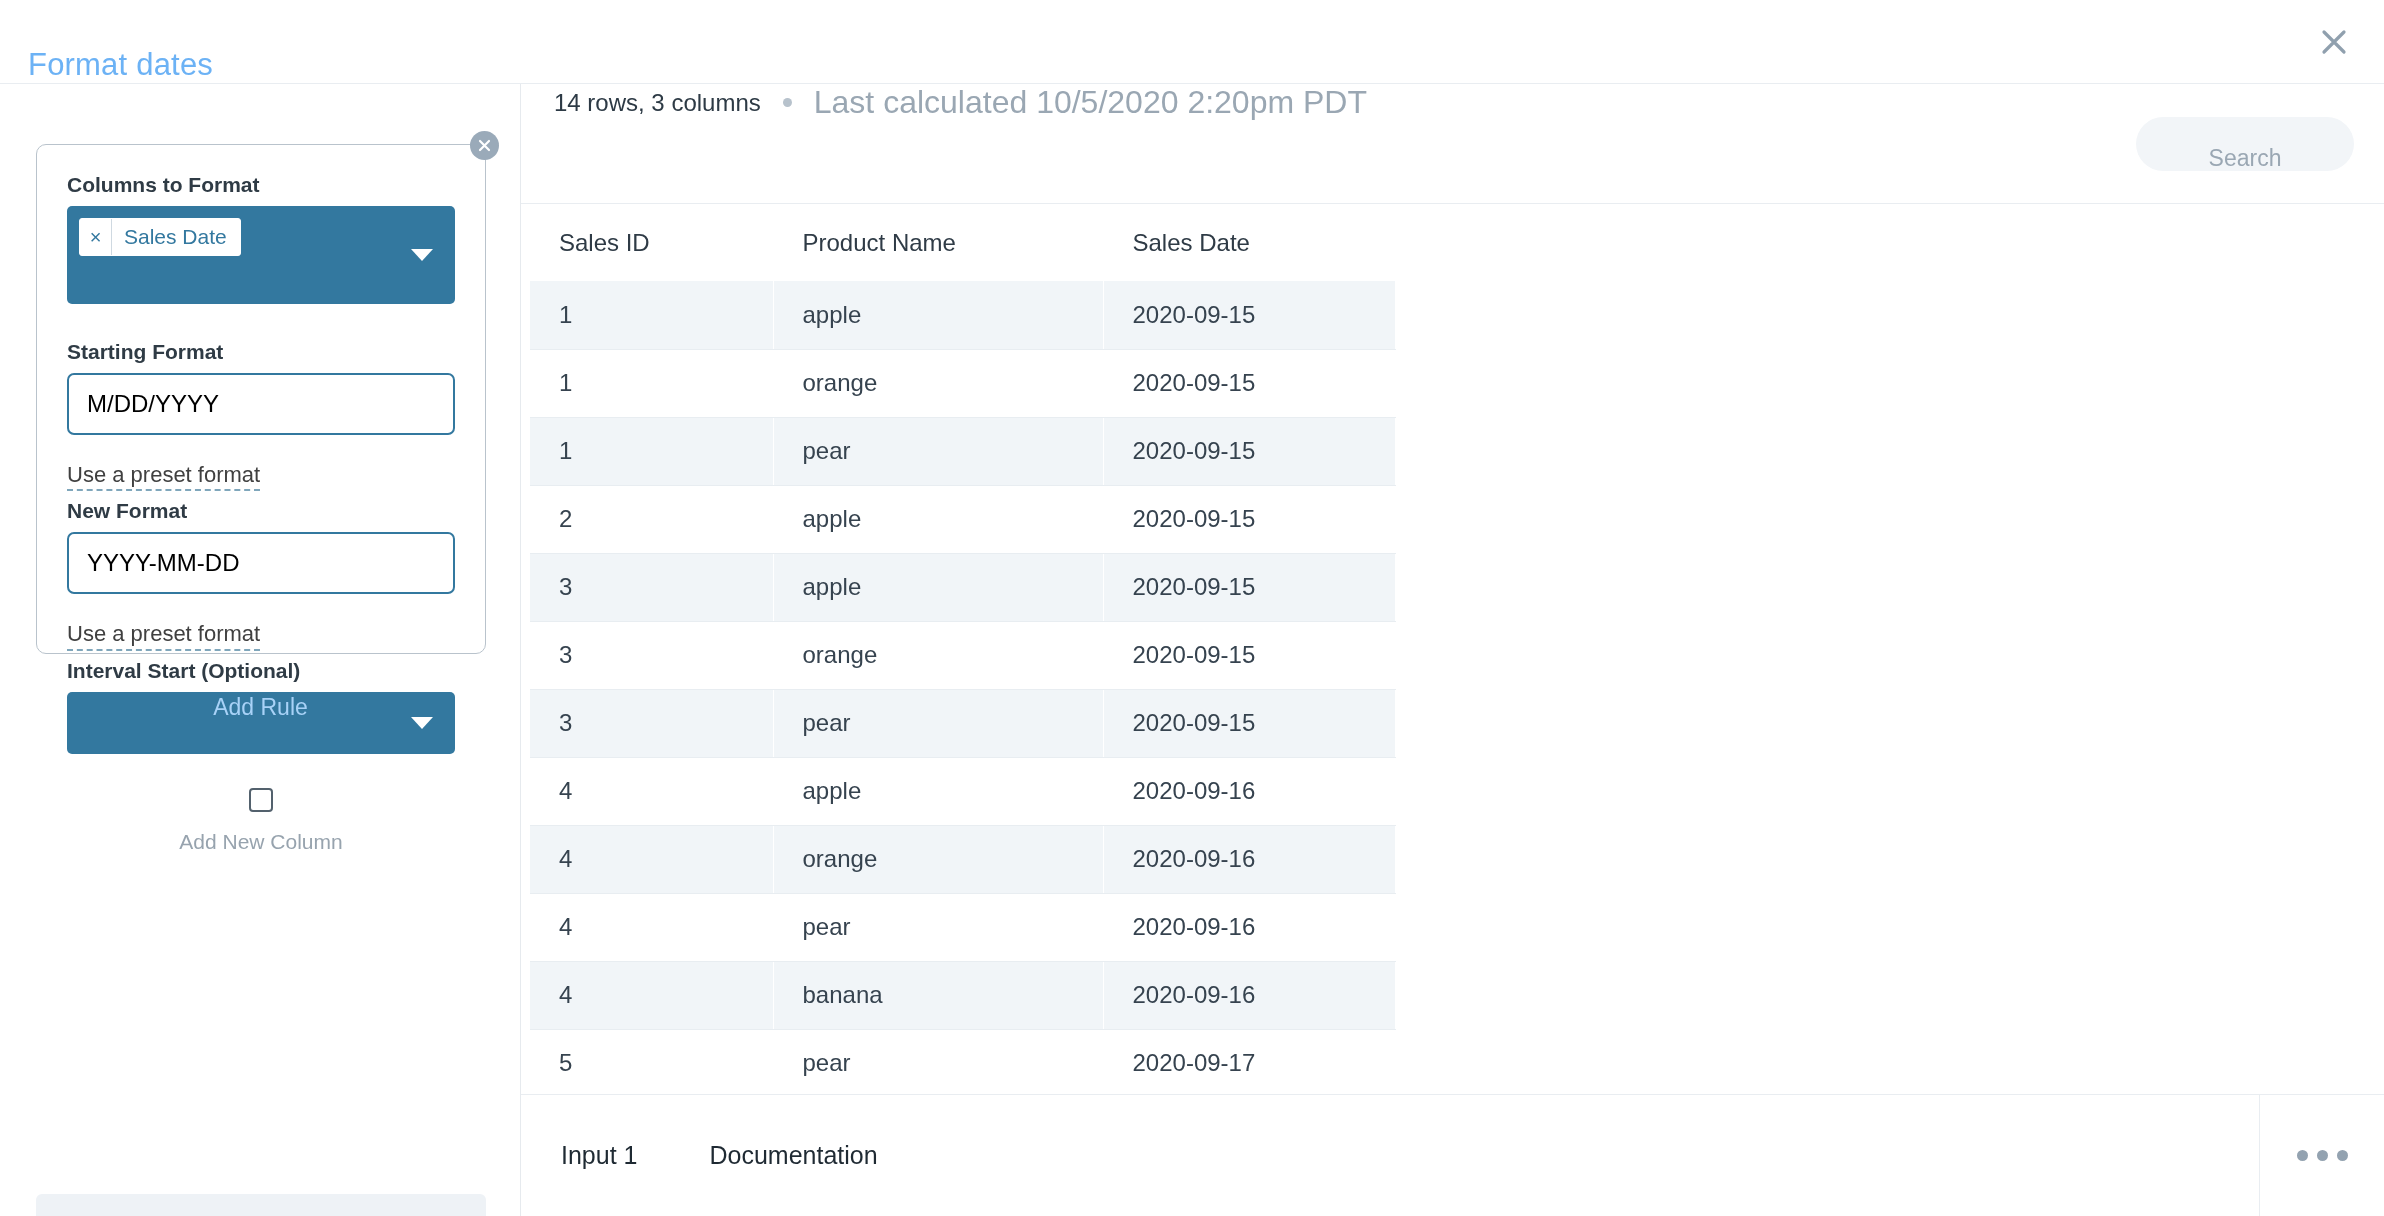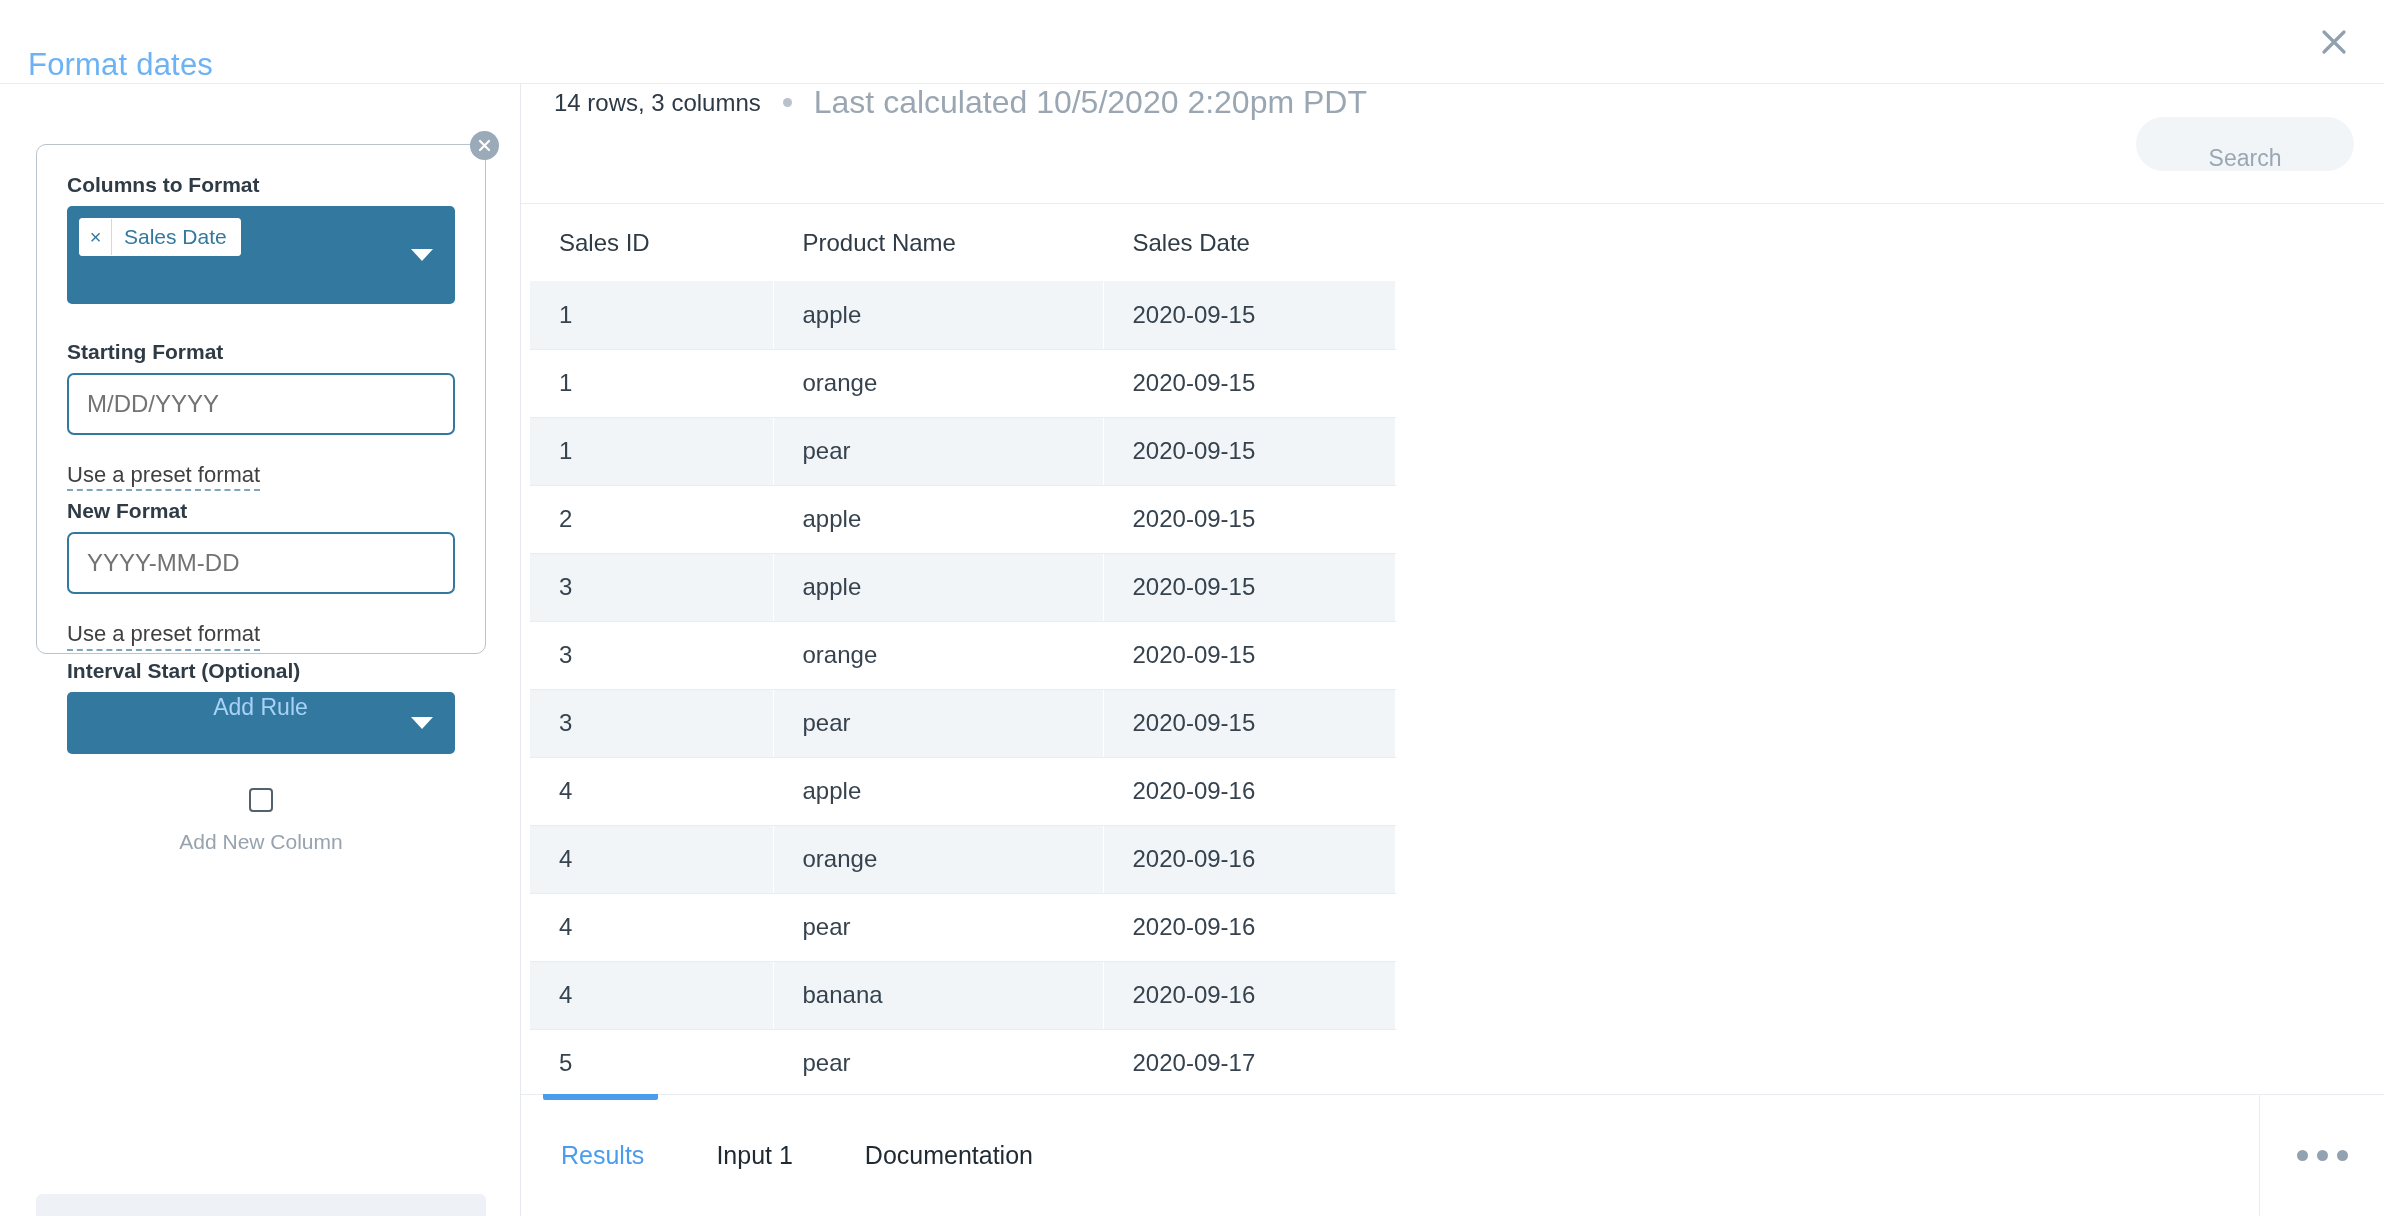--- a/index.html
+++ b/index.html
@@ -98,21 +98,21 @@
   }
 
   .text-input {
     width: 388px; height: 62px;
     border: 2px solid #33789f;
     border-radius: 7px;
     background: #fff;
     display: flex; align-items: center;
     padding: 0 18px;
     font-size: 24px;
-    color: #737373;
+    color: #000000;
     cursor: text;
   }
 
   .preset-link {
     display: inline-block;
     font-size: 22px;
     color: #404040;
     border-bottom: 2px dashed #7fa6bb;
     padding-bottom: 2px;
     cursor: pointer;
@@ -407,21 +407,20 @@
               <td>5</td>
               <td>pear</td>
               <td>2020-09-17</td>
             </tr>
           </tbody>
       </table>
     </div>
 
     <div id="tabbar">
       <div id="tabs">
-        <div class="tab active">Results</div>
         <div class="tab">Input 1</div>
         <div class="tab">Documentation</div>
       </div>
       <div id="tab-overflow">
         <span class="dot"></span>
         <span class="dot"></span>
         <span class="dot"></span>
       </div>
     </div>
   </div>

